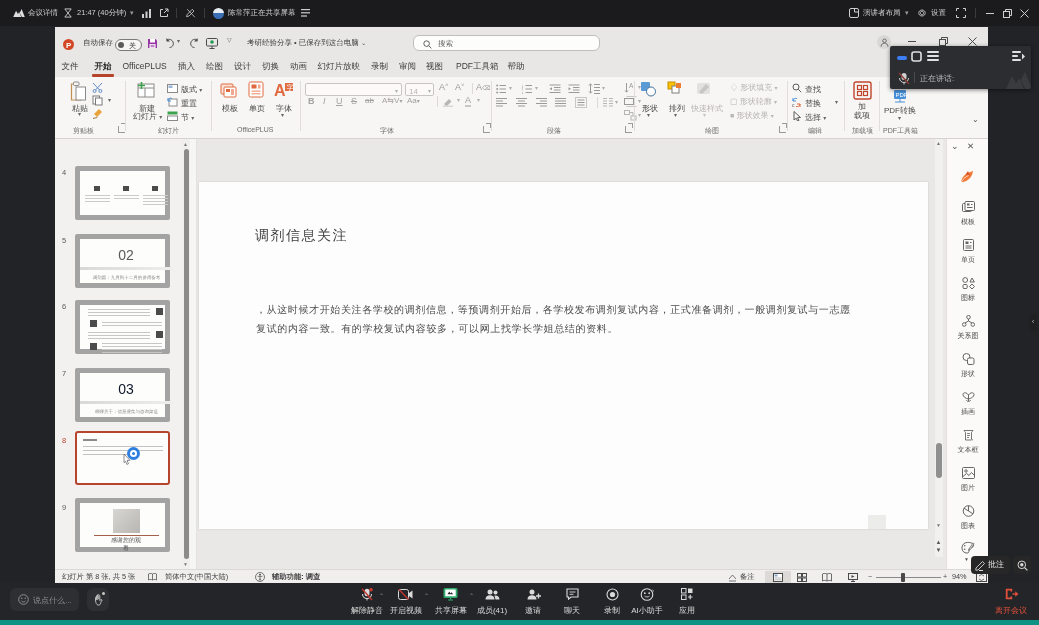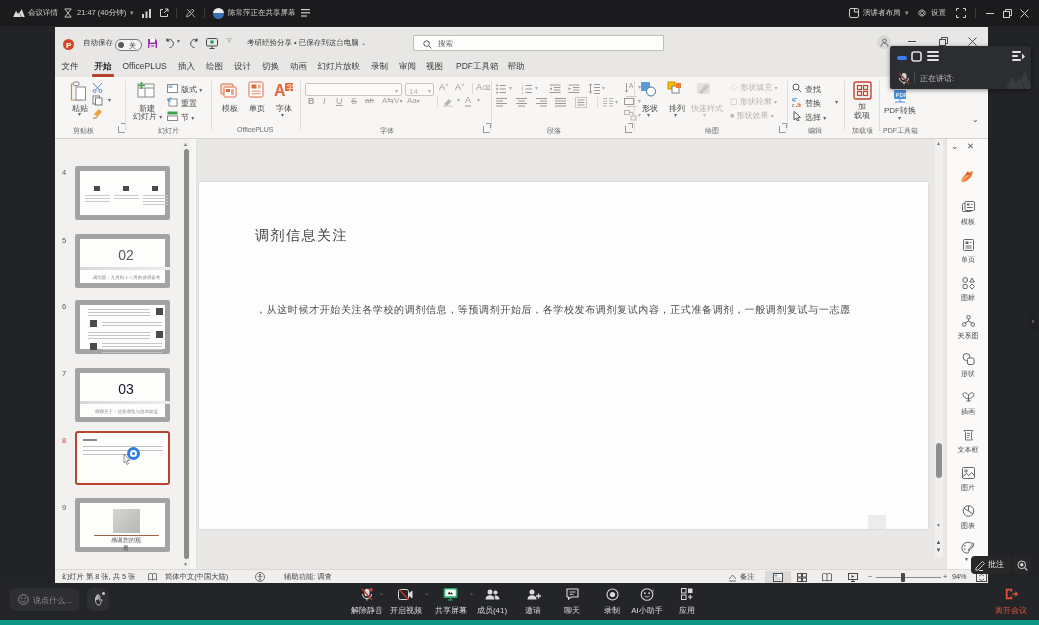--- a/index.html
+++ b/index.html
@@ -114,21 +114,21 @@
         <path d="M8.5 2 C6 0.5 3 1.5 2 4 C1 6.5 2.5 9.5 5.5 9.5" stroke="#4a4a4a" fill="none"></path>
         <path d="M8.5 0 V3.5 H5" fill="#4a4a4a" stroke="none"></path>
       </svg>
     <svg class="abs" style="left:151px;top:11px" width="12" height="11" viewBox="0 0 12 11">
         <rect x="0.5" y="0.5" width="11" height="7.5" rx="1" stroke="#4a4a4a" fill="none"></rect>
         <circle cx="6" cy="4" r="1.8" fill="#1e9b50"></circle>
         <path d="M6 8 V10 M3.5 10.5 H8.5" stroke="#4a4a4a" fill="none"></path>
       </svg>
     <div class="abs" style="left:172px;top:9px;font-size:6px;color:#666">▽</div>
     <div class="abs" style="left:192px;top:11px;white-space:nowrap">考研经验分享 • 已保存到这台电脑 <span style="font-size:6.5px;color:#555">⌄</span></div>
-    <div class="abs" style="left:358px;top:8px;width:251px;height:16px;background:#fdfdfc;border:1px solid #c0bdbb;border-radius:1px">
+    <div class="abs" style="left:358px;top:8px;width:187px;height:16px;background:#fdfdfc;border:1px solid #c0bdbb;border-radius:6px">
       <svg class="abs" style="left:9px;top:3.5px" width="9" height="9" viewBox="0 0 9 9">
           <circle cx="3.6" cy="3.6" r="2.8" stroke="#5f5f5f" fill="none"></circle>
           <path d="M5.8 5.8 L8.4 8.4" stroke="#5f5f5f"></path>
         </svg>
       <div class="abs" style="left:24px;top:3px;color:#5f5f5f">搜索</div>
     </div>
     <div class="abs" style="left:822px;top:8px;width:14px;height:14px;border-radius:50%;background:#d8d7d5"></div>
     <svg class="abs" style="left:825px;top:10.5px" width="9" height="9" viewBox="0 0 13 13">
         <circle cx="6.5" cy="4" r="2.6" stroke="#6a6a6a" fill="none" stroke-width="1.4"></circle>
         <path d="M1.5 12.5 C1.5 9 4 7.5 6.5 7.5 C9 7.5 11.5 9 11.5 12.5" stroke="#6a6a6a" fill="none" stroke-width="1.4"></path>
@@ -447,20 +447,21 @@
     <div class="abs" style="left:127px;top:0;width:8px;height:430px;background:#f0efed"></div>
     <div class="abs" style="left:128px;top:2px;font-size:5px;color:#777">▲</div>
     <div class="abs" style="left:128.5px;top:10px;width:5px;height:410px;background:#8d8b89;border-radius:3px"></div>
     <div class="abs" style="left:128px;top:422px;font-size:5px;color:#777">▼</div>
   </div>
   <div id="canvas" class="abs">
     <div class="abs" style="left:0;top:0;width:7px;height:430px;background:#f6f6f5;border-right:1px solid #e3e2e0"></div>
     <div id="slide">
       <div class="abs" style="left:56px;top:45px;font-size:14px;letter-spacing:1.5px;color:#3f3f3f">调剂信息关注</div>
       <div class="abs" style="left:57px;top:121px;font-size:10px;color:#4c4c4c;letter-spacing:.62px;white-space:nowrap">，从这时候才开始关注各学校的调剂信息，等预调剂开始后，各学校发布调剂复试内容，正式准备调剂，一般调剂复试与一志愿</div>
+      <div class="abs" style="left:57px;top:140px;font-size:10px;color:#4c4c4c;letter-spacing:.65px;white-space:nowrap">复试的内容一致。有的学校复试内容较多，可以网上找学长学姐总结的资料。</div>
       <div class="abs" style="left:669px;top:333px;width:18px;height:14px;background:#ececea"></div>
     </div>
     <div class="abs" style="left:745px;top:0;width:8px;height:418px;background:#f1f0ee"></div>
     <div class="abs" style="left:746px;top:1px;font-size:5px;color:#777">▲</div>
     <div class="abs" style="left:746px;top:304px;width:5.5px;height:35px;background:#8f8f8f;border-radius:3px"></div>
     <div class="abs" style="left:746px;top:383px;font-size:5px;color:#777">▼</div>
     <div class="abs" style="left:745.5px;top:399px;font-size:6px;color:#555;line-height:8px">▲<br>▼</div>
   </div>
   <div id="sidebar" class="abs">
     <div class="abs" style="left:4px;top:2px;font-size:9px;color:#555">⌄</div>
@@ -536,21 +537,21 @@
     <div class="it" style="left:7px">幻灯片 第 8 张, 共 5 张</div>
     <svg class="abs" style="left:93px;top:3px" width="9" height="8" viewBox="0 0 9 8">
         <path d="M4.5 1 C3 0 1 0.5 0.5 1 V7 C1 6.5 3 6 4.5 7 C6 6 8 6.5 8.5 7 V1 C8 0.5 6 0 4.5 1 V7" stroke="#555" fill="none" stroke-width=".8"></path>
       </svg>
     <div class="it" style="left:110px">简体中文(中国大陆)</div>
     <svg class="abs" style="left:200px;top:2px" width="10" height="10" viewBox="0 0 10 10">
         <circle cx="5" cy="5" r="4.5" stroke="#555" fill="none" stroke-width=".8"></circle>
         <circle cx="5" cy="2.8" r="1" fill="#555"></circle>
         <path d="M2.5 4.2 C4 4.8 6 4.8 7.5 4.2 M5 5 V6.5 M5 6.5 L3.8 8.7 M5 6.5 L6.2 8.7" stroke="#555" fill="none" stroke-width=".8"></path>
       </svg>
-    <div class="it" style="left:229px;font-weight:normal">辅助功能: 调查</div>
+    <div class="it" style="left:217px;font-weight:bold">辅助功能: 调查</div>
     <svg class="abs" style="left:673px;top:3.5px" width="9" height="8" viewBox="0 0 9 8">
         <path d="M1 5 L4.5 1 L8 5" stroke="#555" fill="none" stroke-width=".8"></path>
         <path d="M1 7 H8" stroke="#555" stroke-width=".8"></path>
       </svg>
     <div class="it" style="left:685px">备注</div>
     <div class="abs" style="left:710px;top:1px;width:26px;height:12px;background:#dcd9d6;border-radius:1px"></div>
     <svg class="abs" style="left:718px;top:3px" width="10" height="9" viewBox="0 0 10 9">
         <rect x="0.5" y="0.5" width="9" height="8" stroke="#4a4a4a" fill="#fff"></rect>
         <rect x="1.5" y="1.5" width="3" height="2" fill="#8aa8c8"></rect>
         <path d="M1.5 5 H8.5 M1.5 6.8 H8.5" stroke="#9a9a9a" stroke-width=".7"></path>

